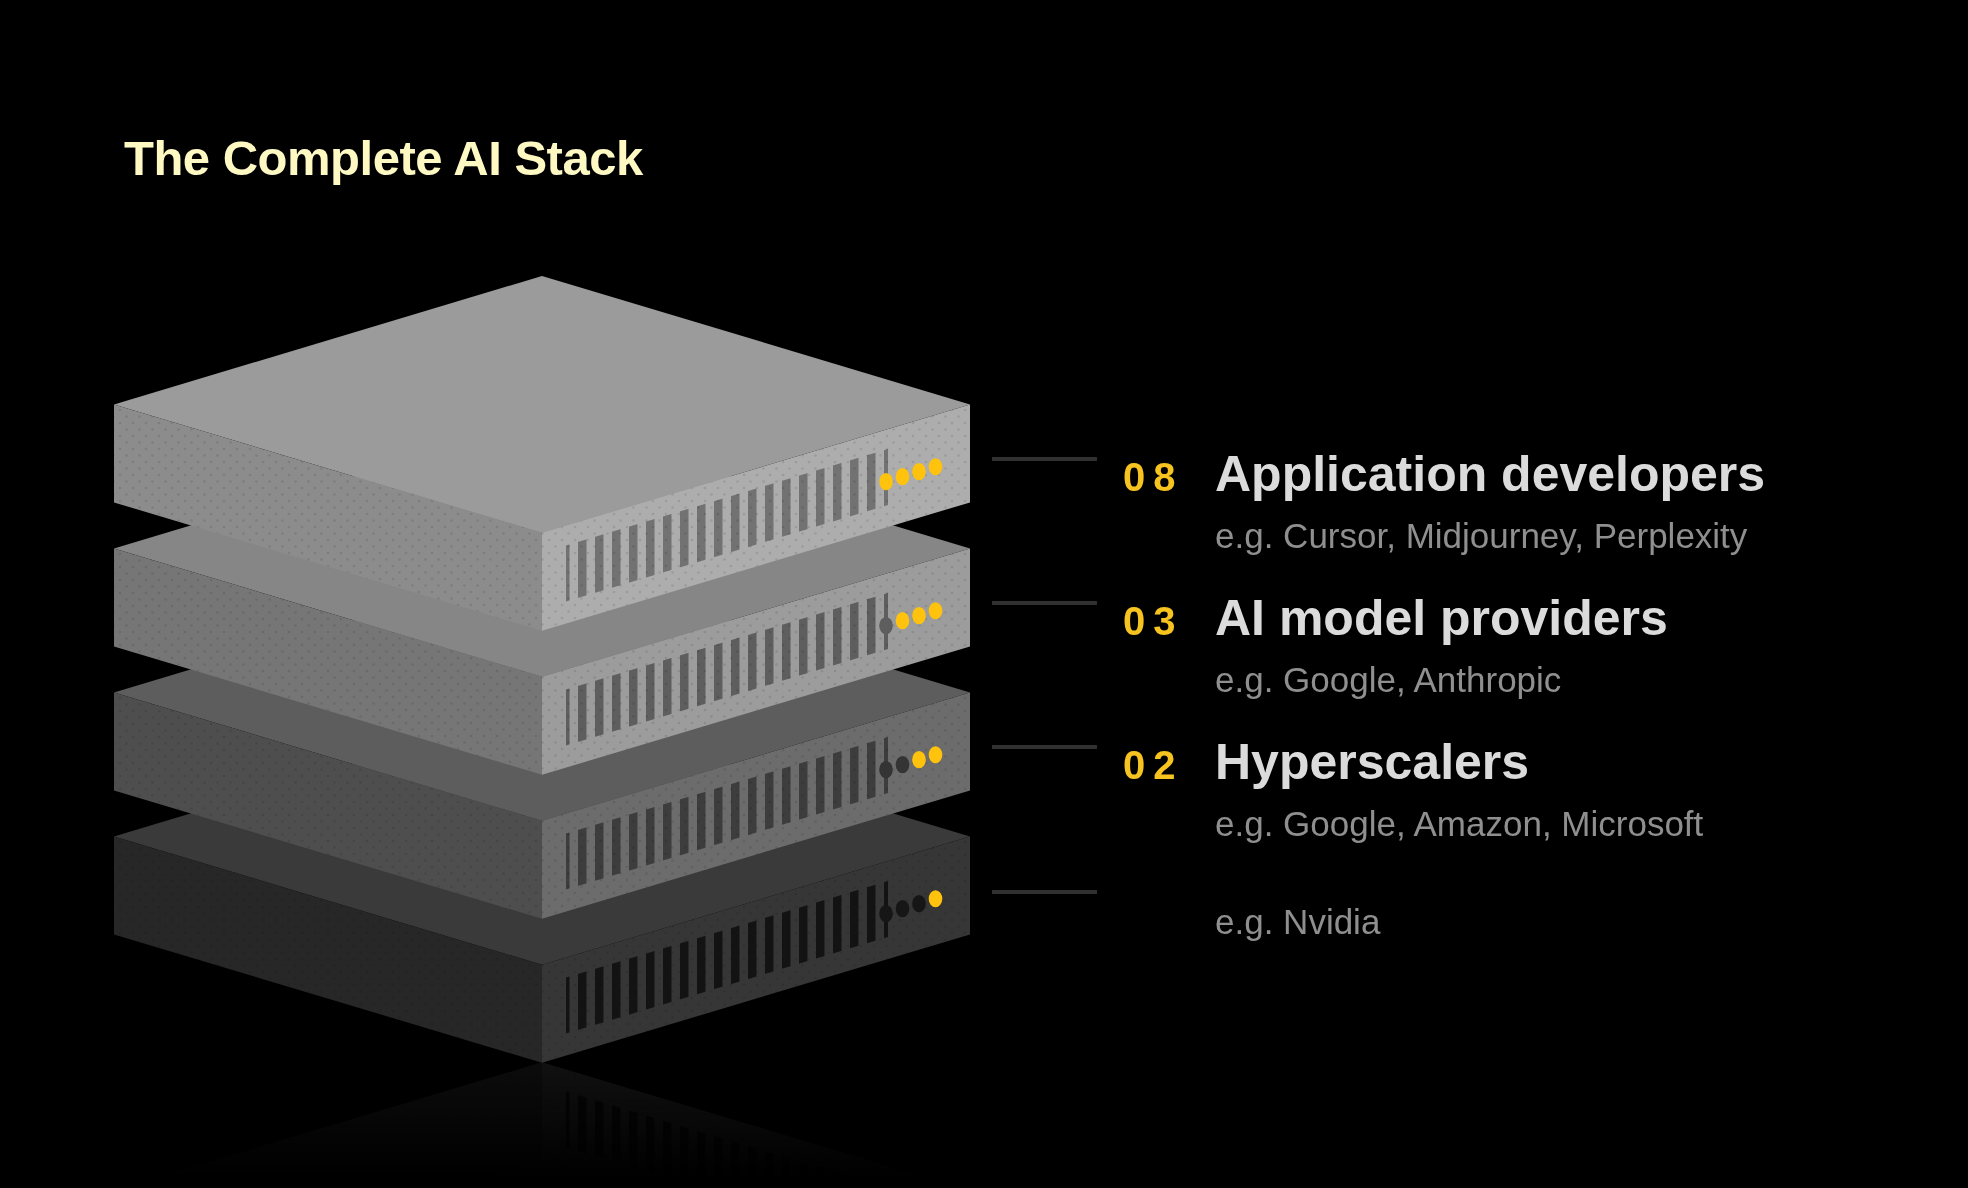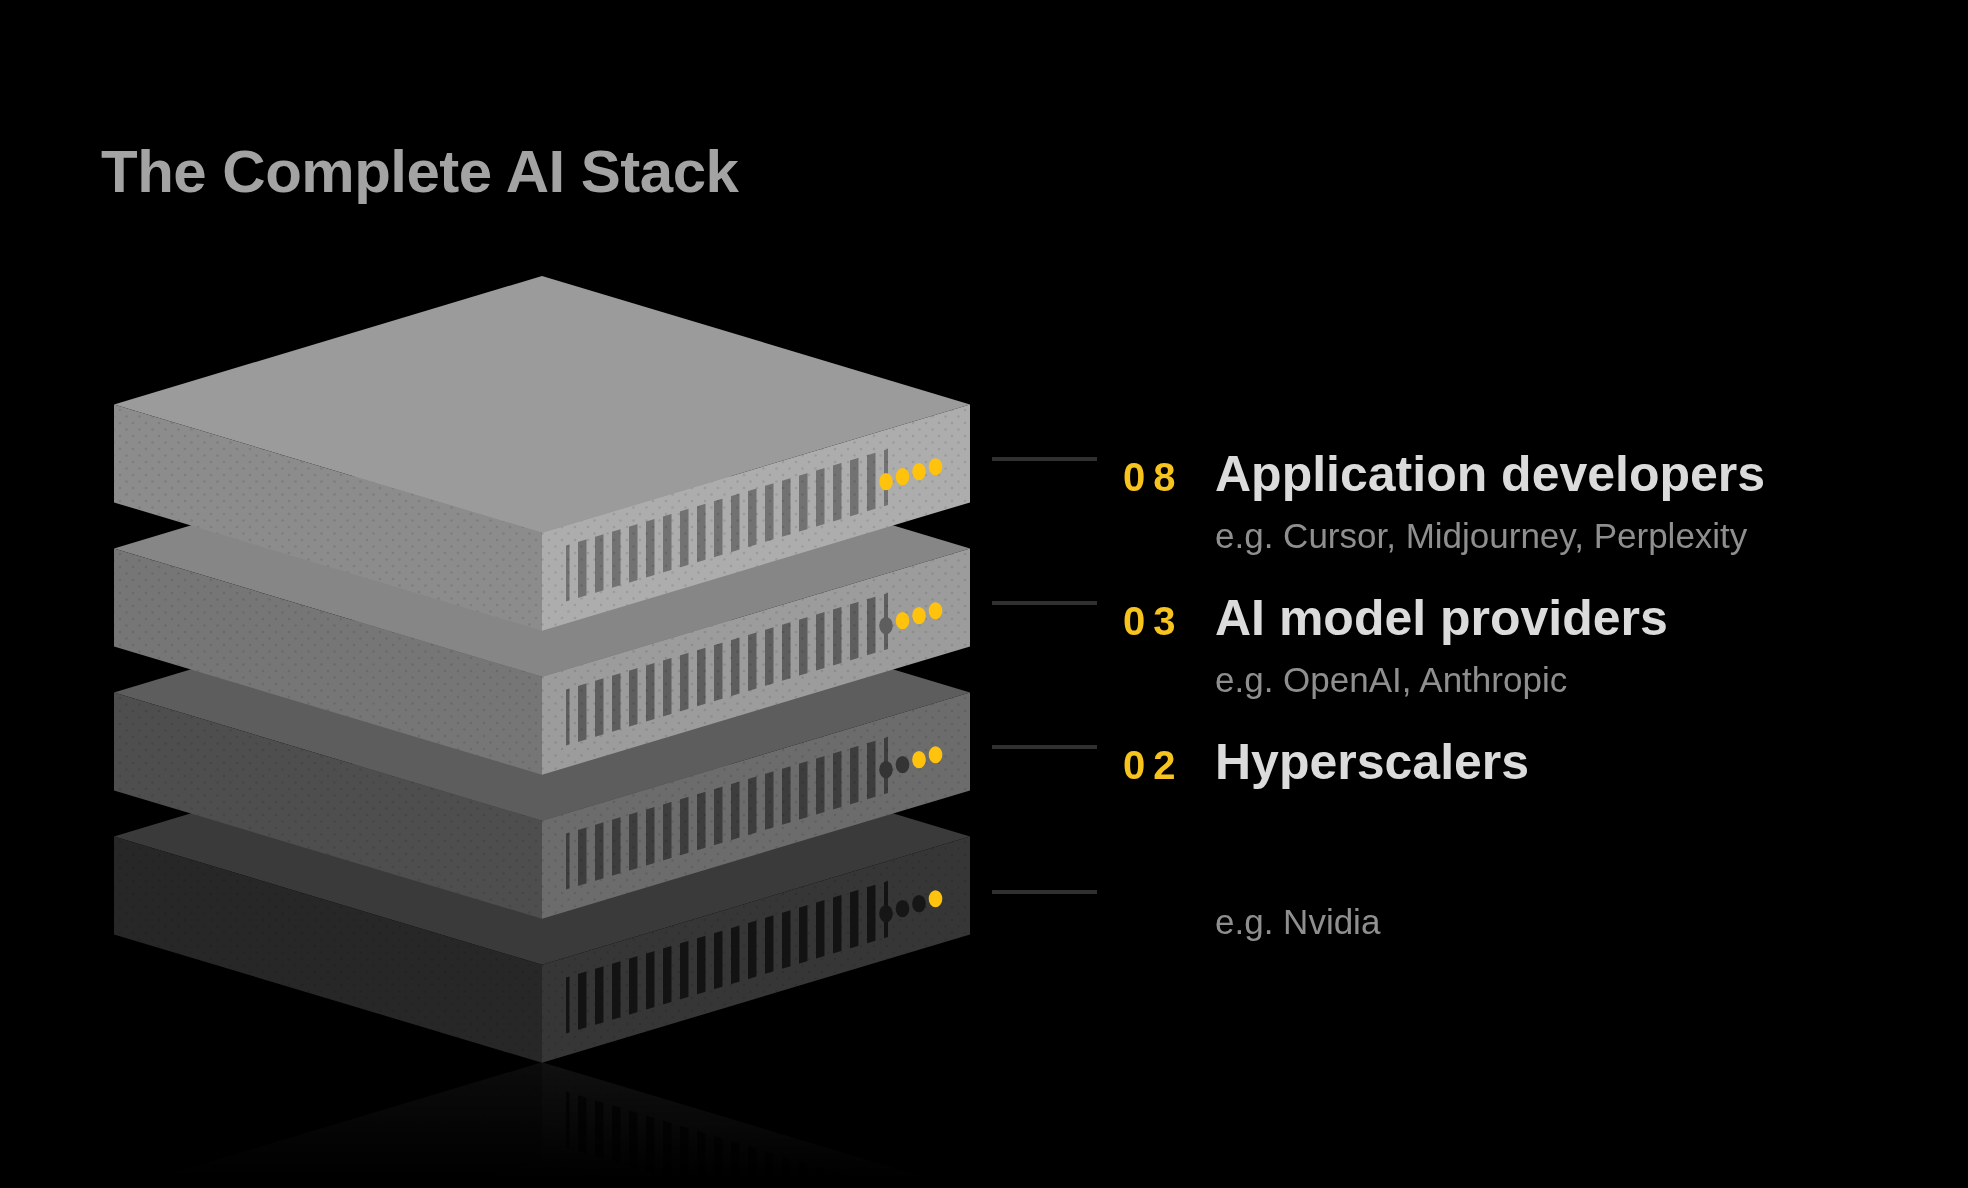--- a/index.html
+++ b/index.html
@@ -4,23 +4,23 @@
 <style>
   html,body{margin:0;padding:0;background:#000;}
   body{
     position:relative;
     width:1968px;height:1188px;
     overflow:hidden;
     font-family:"Liberation Sans","DejaVu Sans",sans-serif;
     -webkit-font-smoothing:antialiased;
   }
   .title{
-    position:absolute;left:101px;top:100px;
-    font-size:60px;font-weight:bold;letter-spacing:-0.5px;
-    color:#a3a3a3;line-height:1.05;
+    position:absolute;left:124px;top:100px;
+    font-size:49px;font-weight:bold;letter-spacing:-0.5px;
+    color:#fef9c3;line-height:1.05;
   }
   .stage{position:absolute;left:0;top:0;width:1968px;height:1188px;}
   
   .row{position:absolute;left:992px;display:flex;align-items:flex-start;}
   .connector{width:105px;height:4px;background:#303030;margin-top:5px;flex:0 0 auto;}
   .texts{margin-left:26px;}
   .headline{display:flex;align-items:baseline;line-height:44px;white-space:nowrap;}
   .num{
     color:#F7C31E;font-size:40px;font-weight:bold;letter-spacing:8px;
     display:inline-block;min-width:92px;
@@ -132,31 +132,32 @@
   </div>
 </div>
 
 <div class="row" style="top:596px">
   <div class="connector"></div>
   <div class="texts">
     <div class="headline">
       <span class="num">03</span>
       <span class="label">AI model providers</span>
     </div>
-    <div class="sub">e.g. OpenAI, Anthropic</div>
+    <div class="sub">e.g. Google, Anthropic</div>
   </div>
 </div>
 
 <div class="row" style="top:740px">
   <div class="connector"></div>
   <div class="texts">
     <div class="headline">
       <span class="num">02</span>
       <span class="label">Hyperscalers</span>
     </div>
+    <div class="sub">e.g. Google, Amazon, Microsoft</div>
   </div>
 </div>
 
 <div class="row" style="top:885px">
   <div class="connector"></div>
   <div class="texts">
     <div class="sub">e.g. Nvidia</div>
   </div>
 </div>
 

